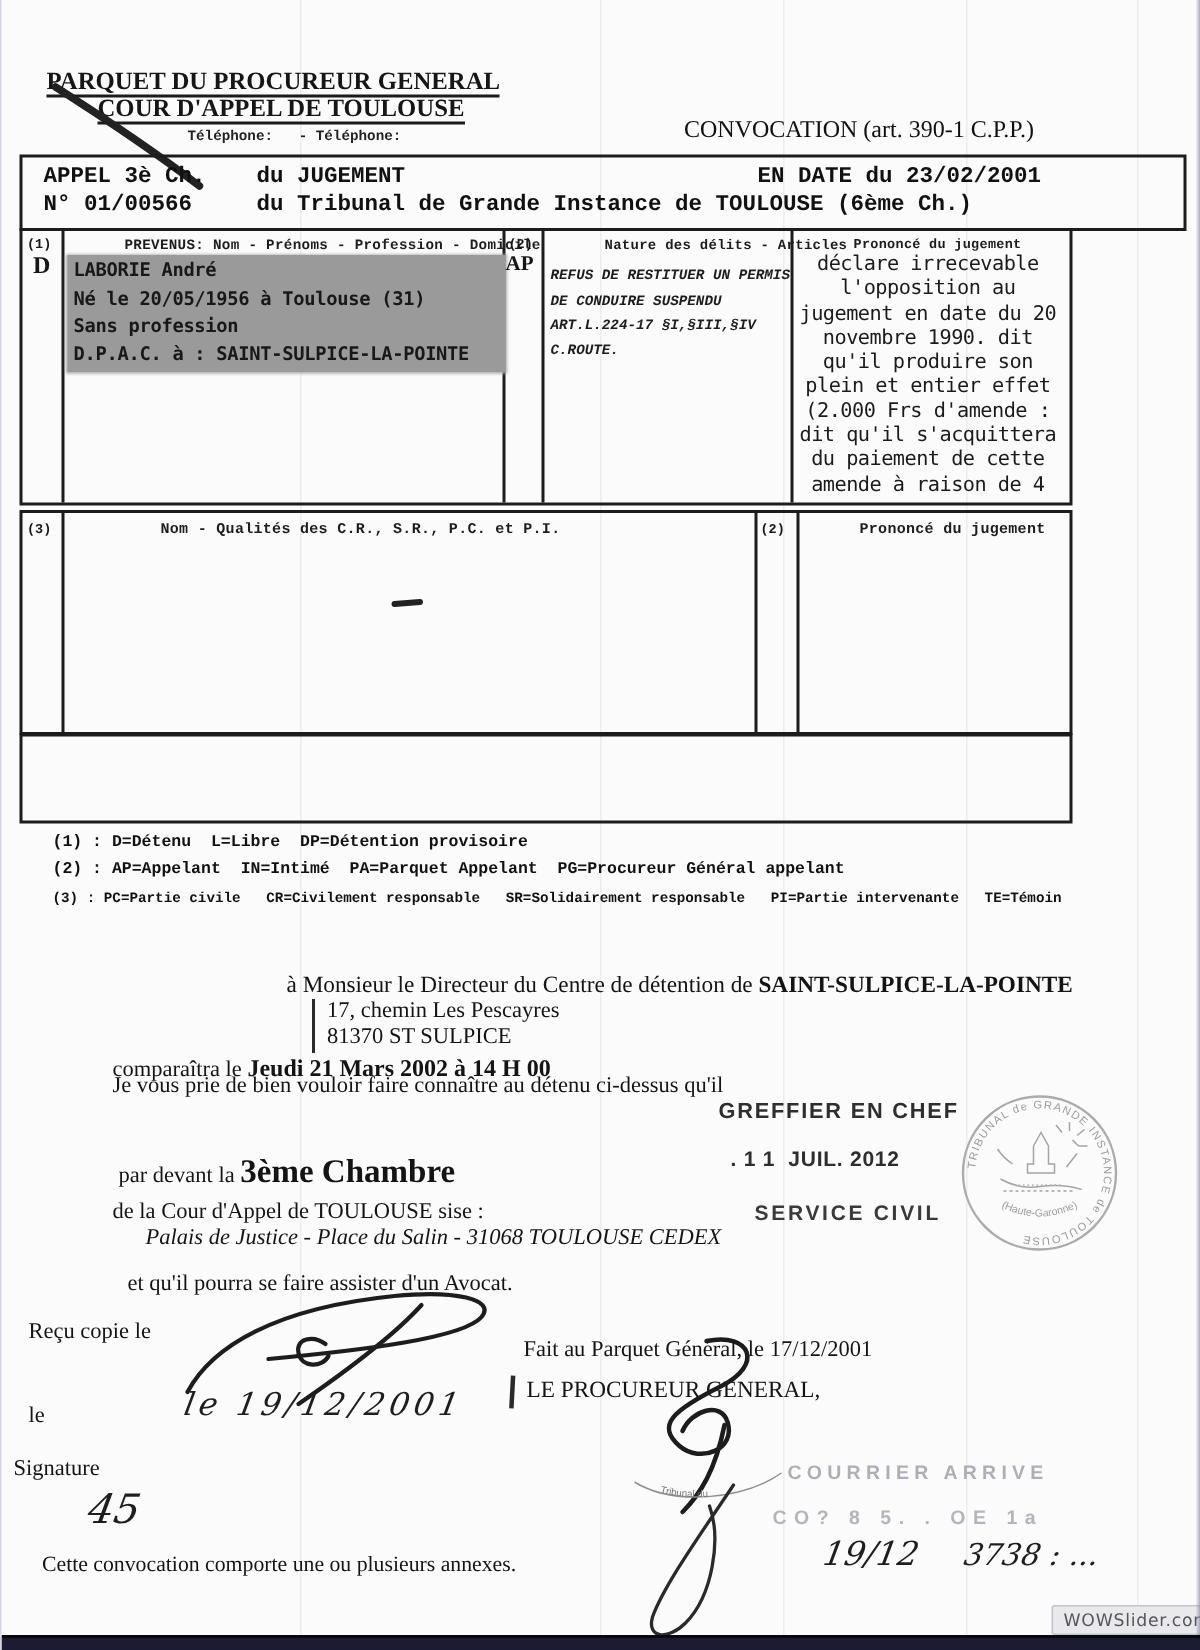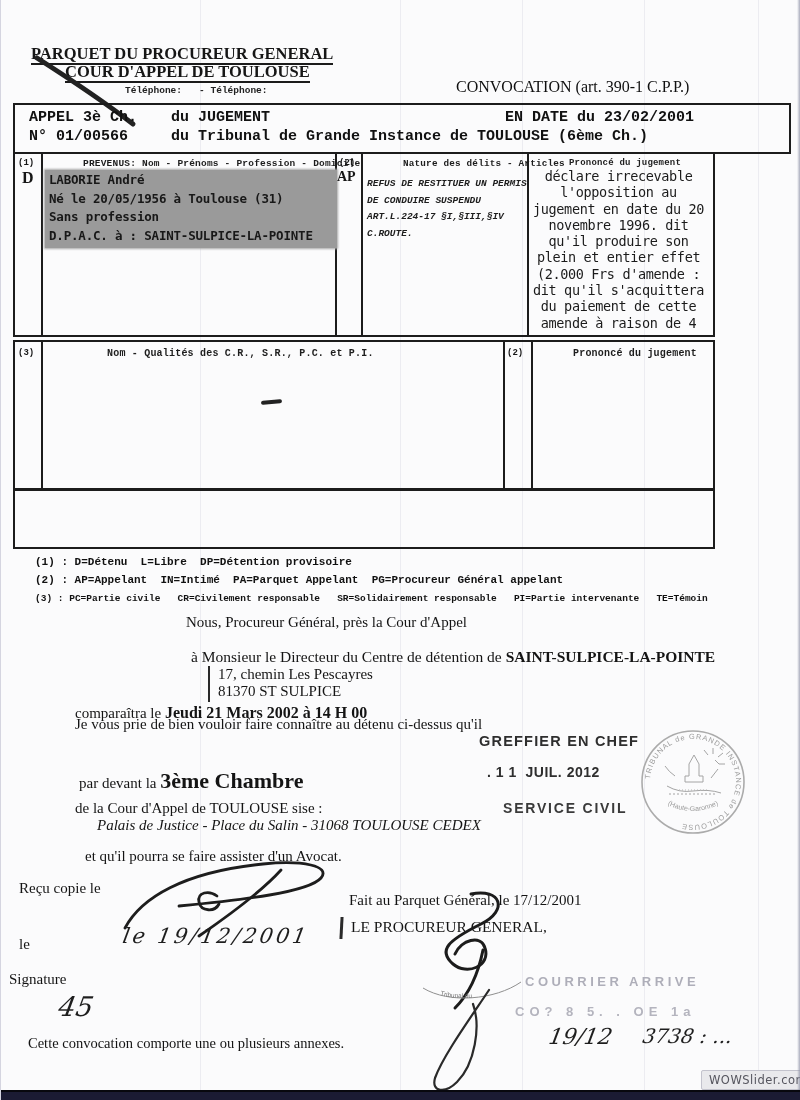--- a/index.html
+++ b/index.html
@@ -95,21 +95,21 @@
       <div>DE CONDUIRE SUSPENDU</div>
       <div>ART.L.224-17 §I,§III,§IV</div>
       <div>C.ROUTE.</div>
     </div>
 
     <div class="abs mono cellhead" style="left:518px;top:4px;font-size:9px;">Prononcé du jugement</div>
     <div class="abs dmono judg" style="left:518px;top:14px;">
       <div>déclare irrecevable</div>
       <div>l'opposition au</div>
       <div>jugement en date du 20</div>
-      <div>novembre 1996. dit</div>
+      <div>novembre 1990. dit</div>
       <div>qu'il produire son</div>
       <div>plein et entier effet</div>
       <div>(2.000 Frs d'amende :</div>
       <div>dit qu'il s'acquittera</div>
       <div>du paiement de cette</div>
       <div>amende à raison de 4</div>
     </div>
   </div>
 
   <div class="abs tblbox" style="left:12px;top:340px;width:698px;height:146px;">
@@ -122,21 +122,20 @@
     <div class="abs mono cellhead" style="left:522px;top:6px;font-size:10px;">Prononcé du jugement</div>
     <div class="abs" style="left:246px;top:58px;width:21px;height:4px;background:#222;border-radius:2px;transform:rotate(-5deg);"></div>
   </div>
 
   <div class="abs tblbox" style="left:12px;top:489px;width:698px;height:56px;"></div>
 
   <div class="abs mono fnote pre" style="left:34px;top:556px;font-size:11px;">(1) : D=Détenu  L=Libre  DP=Détention provisoire</div>
   <div class="abs mono fnote pre" style="left:34px;top:574px;font-size:11px;">(2) : AP=Appelant  IN=Intimé  PA=Parquet Appelant  PG=Procureur Général appelant</div>
   <div class="abs mono fnote pre" style="left:34px;top:593px;font-size:9.5px;">(3) : PC=Partie civile   CR=Civilement responsable   SR=Solidairement responsable   PI=Partie intervenante   TE=Témoin</div>
 
-  <div class="abs bodytxt" style="left:185px;top:614px;">Nous, Procureur Général, près la Cour d'Appel</div>
   <div class="abs bodytxt" style="left:190px;top:648px;font-size:15.5px;">
     <span>à Monsieur le Directeur du Centre de détention de </span><span class="b">SAINT-SULPICE-LA-POINTE</span>
   </div>
   <div class="vbar" style="left:207px;top:666px;height:36px;"></div>
   <div class="abs bodytxt" style="left:217px;top:666px;">17, chemin Les Pescayres</div>
   <div class="abs bodytxt" style="left:217px;top:683px;">81370 ST SULPICE</div>
 
   <div class="abs bodytxt" style="left:74px;top:716px;">Je vous prie de bien vouloir faire connaître au détenu ci-dessus qu'il</div>
   <div class="abs bodytxt" style="left:74px;top:704px;">
     <span>comparaîtra le </span><span class="b" style="font-size:16px;">Jeudi 21 Mars 2002 à 14 H 00</span>

